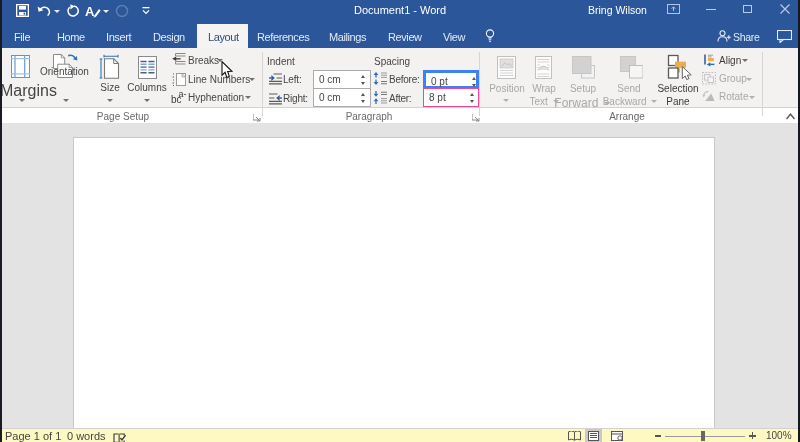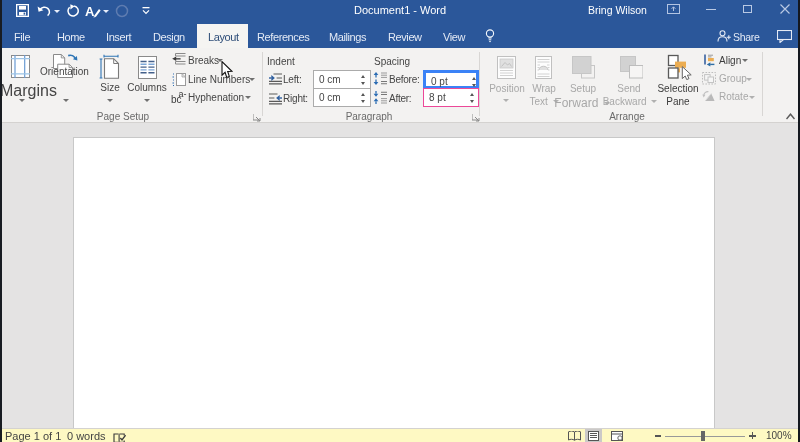--- a/index.html
+++ b/index.html
@@ -87,21 +87,21 @@
     <path d="M11.8 5.2 L11.8 9.2 M9.8 7.2 L13.8 7.2" stroke="#e4eaf5" stroke-width="1.1"></path>
   </svg>
   <div class="abs tab" style="left:733px;top:7px;font-size:10.5px;letter-spacing:-0.3px">Share</div>
 
   <svg class="abs" style="left:777px;top:6px" width="15" height="13" viewBox="0 0 15 13">
     <rect x="0.5" y="0.5" width="14" height="9" fill="none" stroke="#e4eaf5" stroke-width="1.1"></rect>
     <path d="M3 9.5 L3 12.5 L6.5 9.5" fill="none" stroke="#e4eaf5" stroke-width="1.1"></path>
   </svg>
 </div>
 
-<div class="abs" style="left:0;top:48px;width:800px;height:75px;background:#f3f2f1;border-bottom:1px solid #d4d2d0">
+<div class="abs" style="left:0;top:48px;width:800px;height:60px;background:#f3f2f1;border-bottom:1px solid #d4d2d0">
 
   <div class="abs" style="left:262px;top:4px;width:1px;height:64px;background:#d8d6d4"></div>
   <div class="abs" style="left:479px;top:4px;width:1px;height:64px;background:#d8d6d4"></div>
   <div class="abs" style="left:762px;top:4px;width:1px;height:64px;background:#d8d6d4"></div>
 
   <div class="abs" style="left:0;top:62.5px;width:246px;text-align:center;color:#6a6a6a;font-size:10px">Page Setup</div>
   <div class="abs" style="left:495px;top:62.5px;width:264px;text-align:center;color:#6a6a6a;font-size:10px">Arrange</div>
   <div class="abs" style="left:263px;top:62.5px;width:212px;text-align:center;color:#6a6a6a;font-size:10px">Paragraph</div>
 
   <svg class="abs" style="left:252.5px;top:65.5px" width="8" height="8" viewBox="0 0 8 8">

